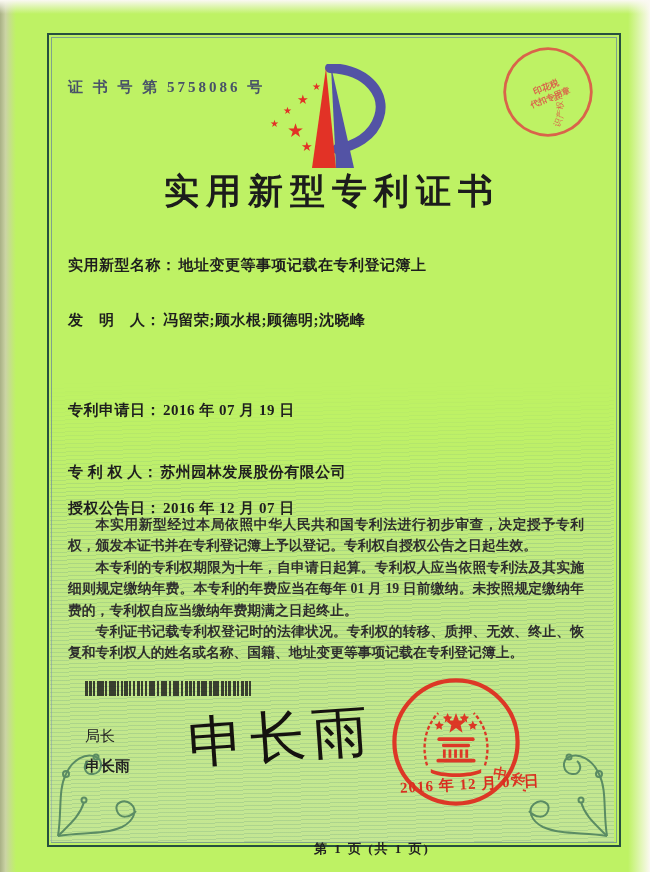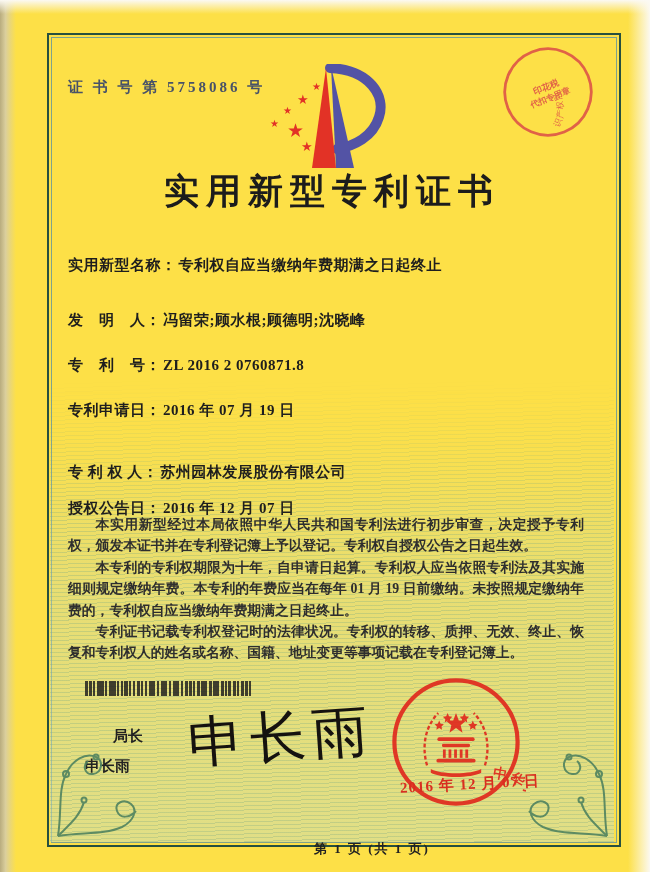--- a/index.html
+++ b/index.html
@@ -1,18 +1,18 @@
 <!DOCTYPE html>
 <html><head>
 <meta charset="utf-8">
 <style>
   html,body{margin:0;padding:0;background:#dddad2;}
   .scan{
     position:relative;width:650px;height:872px;overflow:hidden;
-    background:#fde047;
+    background:#bef264;
     font-family:"Liberation Serif","DejaVu Serif",serif;
     color:#222;
   }
   
   .edge-left{position:absolute;left:0;top:0;width:16px;height:100%;
     background:linear-gradient(90deg,#a29b90 0,#cfc9ba 35%,rgba(247,242,226,0) 100%);opacity:.75;}
   .edge-right{position:absolute;right:0;top:0;width:22px;height:100%;
     background:linear-gradient(270deg,#fbf9f1 0,rgba(247,242,226,0) 100%);}
   .edge-top{position:absolute;left:0;top:0;height:14px;width:100%;
     background:linear-gradient(180deg,#fbf9f3 0,rgba(247,242,226,0) 100%);}
@@ -51,21 +51,21 @@
   .body-text{position:absolute;left:68px;top:514px;width:516px;font-size:13.8px;
     line-height:21.4px;color:#2e2e2e;text-align:justify;font-weight:600;}
   .body-text p{margin:0;text-indent:2em;}
 
   .barcode{position:absolute;left:85px;top:681px;width:168px;height:15px;opacity:.82;
     background:
       repeating-linear-gradient(90deg,#1c1c1c 0 2px,transparent 2px 4px),
       repeating-linear-gradient(90deg,#1c1c1c 0 1px,transparent 1px 6px),
       repeating-linear-gradient(90deg,#1c1c1c 0 3px,transparent 3px 13px);}
 
-  .signer-title{position:absolute;left:85px;top:727px;font-size:15px;font-weight:700;color:#222;margin-left:28px;}
+  .signer-title{position:absolute;left:85px;top:727px;font-size:15px;font-weight:400;color:#222;}
   .signer-name{position:absolute;left:85px;top:757px;font-size:15px;font-weight:700;color:#222;}
   .signature{position:absolute;left:188px;top:700px;font-size:56px;color:#15120f;
     letter-spacing:6px;transform:rotate(-4deg);font-weight:400;}
 
   .office-seal{position:absolute;left:386px;top:672px;width:140px;height:140px;opacity:.92;}
   .seal-date{position:absolute;left:400px;top:775px;font-size:15px;font-weight:700;
     color:#d92e20;letter-spacing:1px;transform:rotate(-3deg);white-space:nowrap;}
 
   .footer-page{position:absolute;left:47px;top:840px;width:650px;text-align:center;
     font-size:13px;letter-spacing:2px;color:#222;font-weight:700;}
@@ -112,27 +112,24 @@
     <text x="60" y="57" text-anchor="middle" fill="#dd5147" font-size="11" font-weight="bold">印花税</text>
     <text x="60" y="71" text-anchor="middle" fill="#dd5147" font-size="10.5" font-weight="bold">代扣专用章</text>
     <text fill="#dd5147" font-size="10.5" letter-spacing="1.5">
       <textPath href="#arcBottom" startOffset="0%" text-anchor="middle">国家知识产权局</textPath>
     </text>
   </svg>
 
   <div class="title">实用新型专利证书</div>
 
   <div class="field" style="top:256px;">
-    <span class="flabel">实用新型名称：</span><span class="fvalue">专利权自应当缴纳年费期满之日起终止</span>
+    <span class="flabel">实用新型名称：</span><span class="fvalue">地址变更等事项记载在专利登记簿上</span>
   </div>
   <div class="field" style="top:311px;">
     <span class="flabel">发　明　人：</span><span class="fvalue">冯留荣;顾水根;顾德明;沈晓峰</span>
-  </div>
-  <div class="field" style="top:356px;">
-    <span class="flabel">专　利　号：</span><span class="fvalue">ZL 2016 2 0760871.8</span>
   </div>
   <div class="field" style="top:401px;">
     <span class="flabel">专利申请日：</span><span class="fvalue">2016 年 07 月 19 日</span>
   </div>
   <div class="field" style="top:463px;">
     <span class="flabel">专 利 权 人：</span><span class="fvalue">苏州园林发展股份有限公司</span>
   </div>
   <div class="field" style="top:491px;margin-top:8px;">
     <span class="flabel">授权公告日：</span><span class="fvalue">2016 年 12 月 07 日</span>
   </div>

